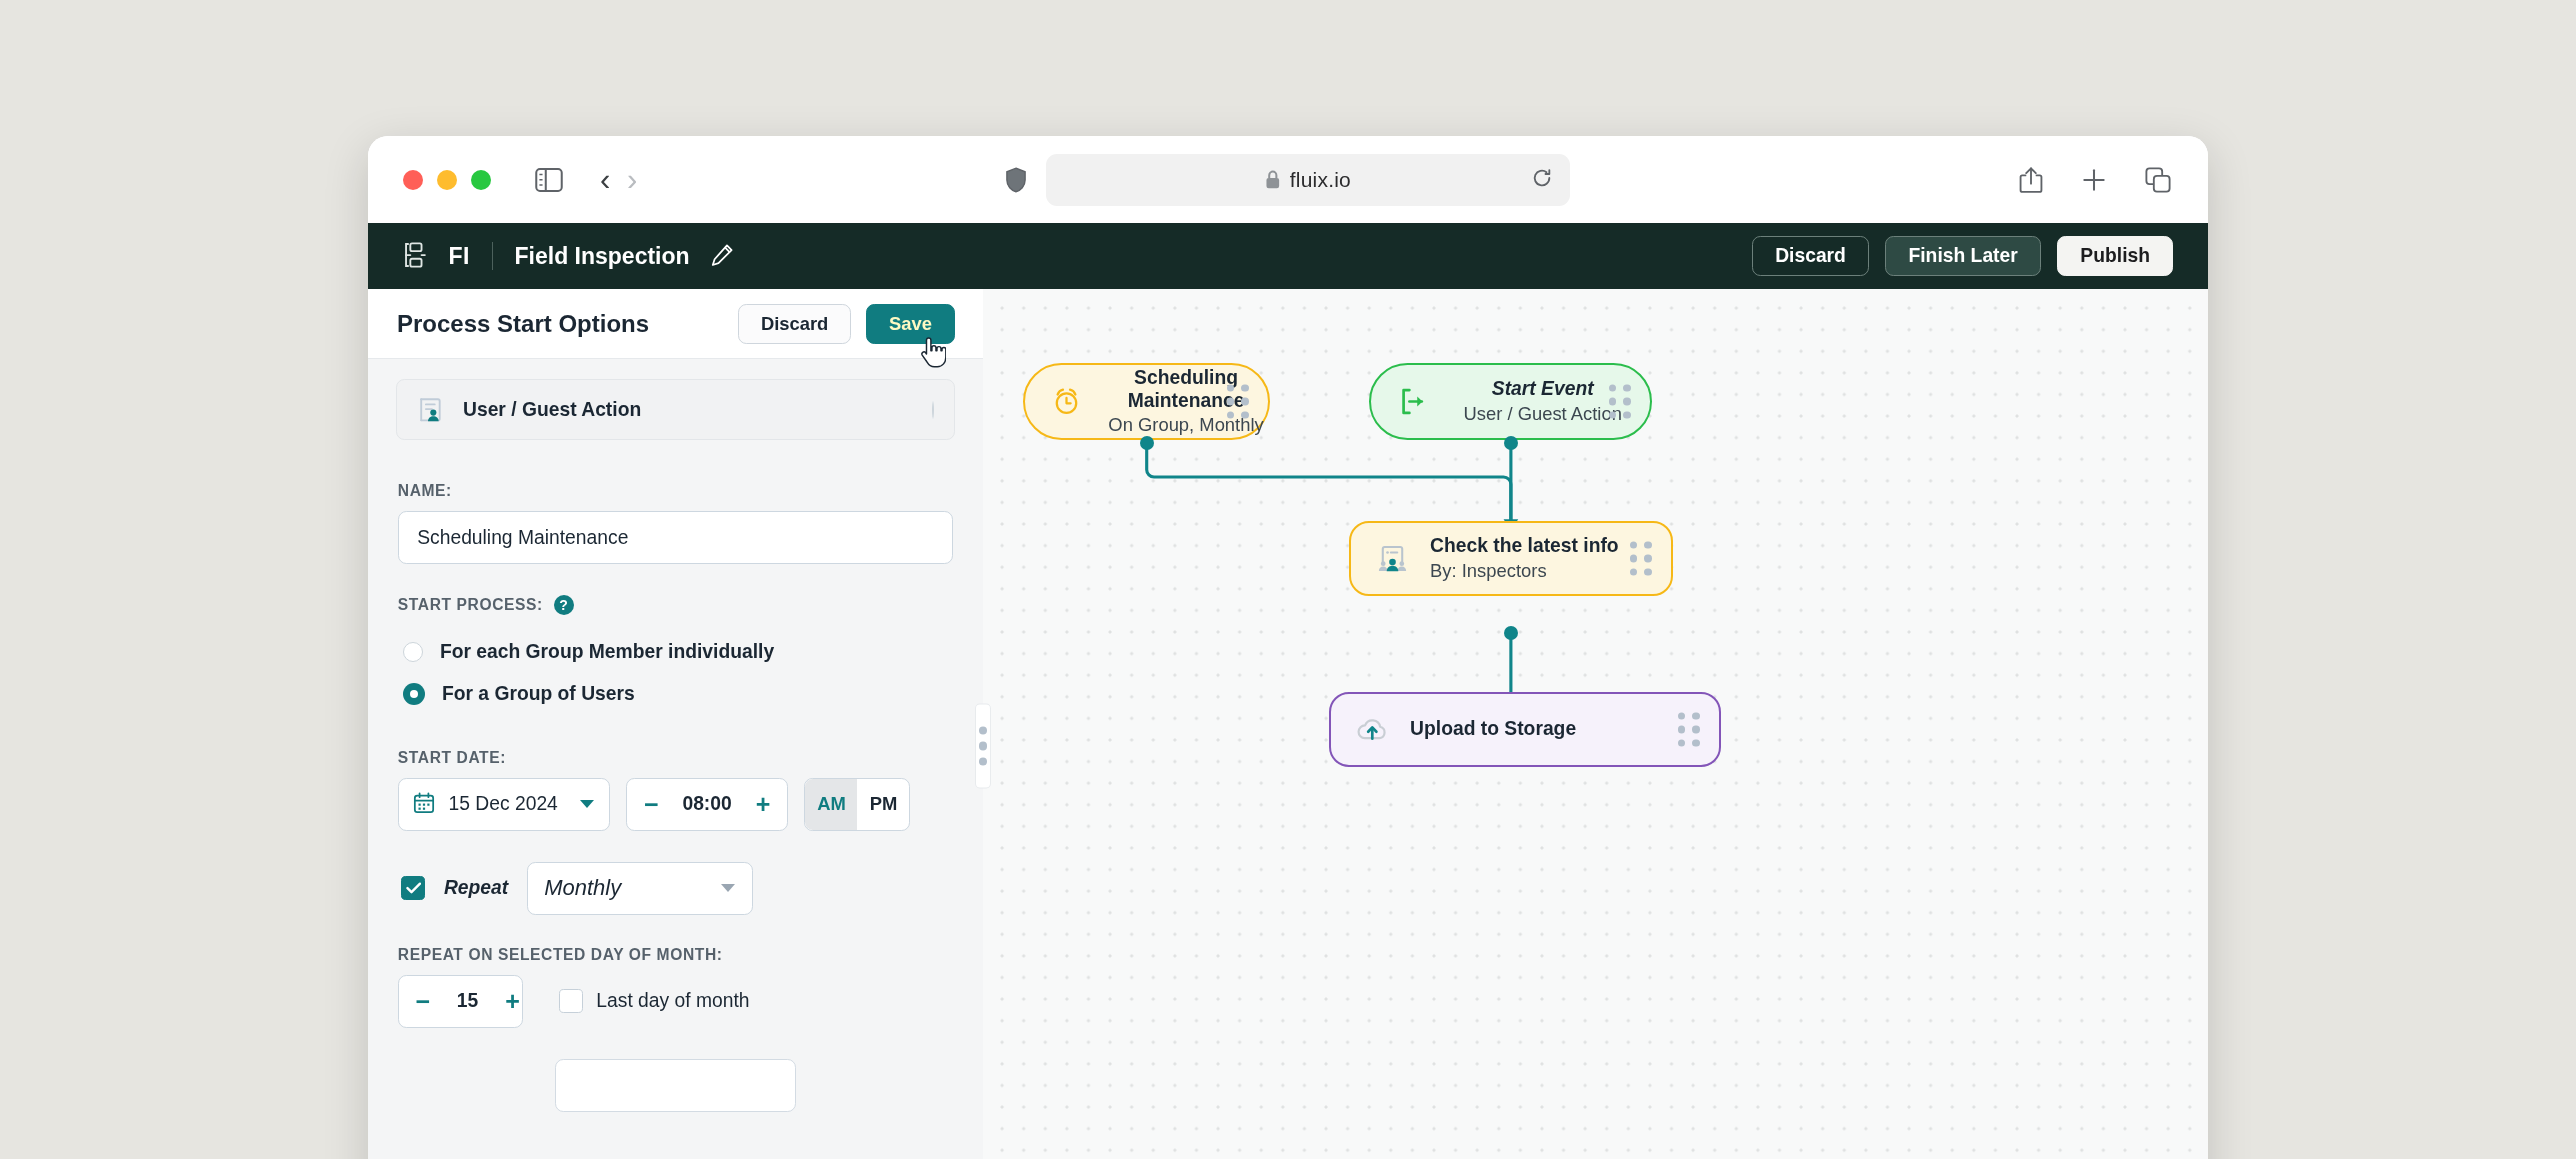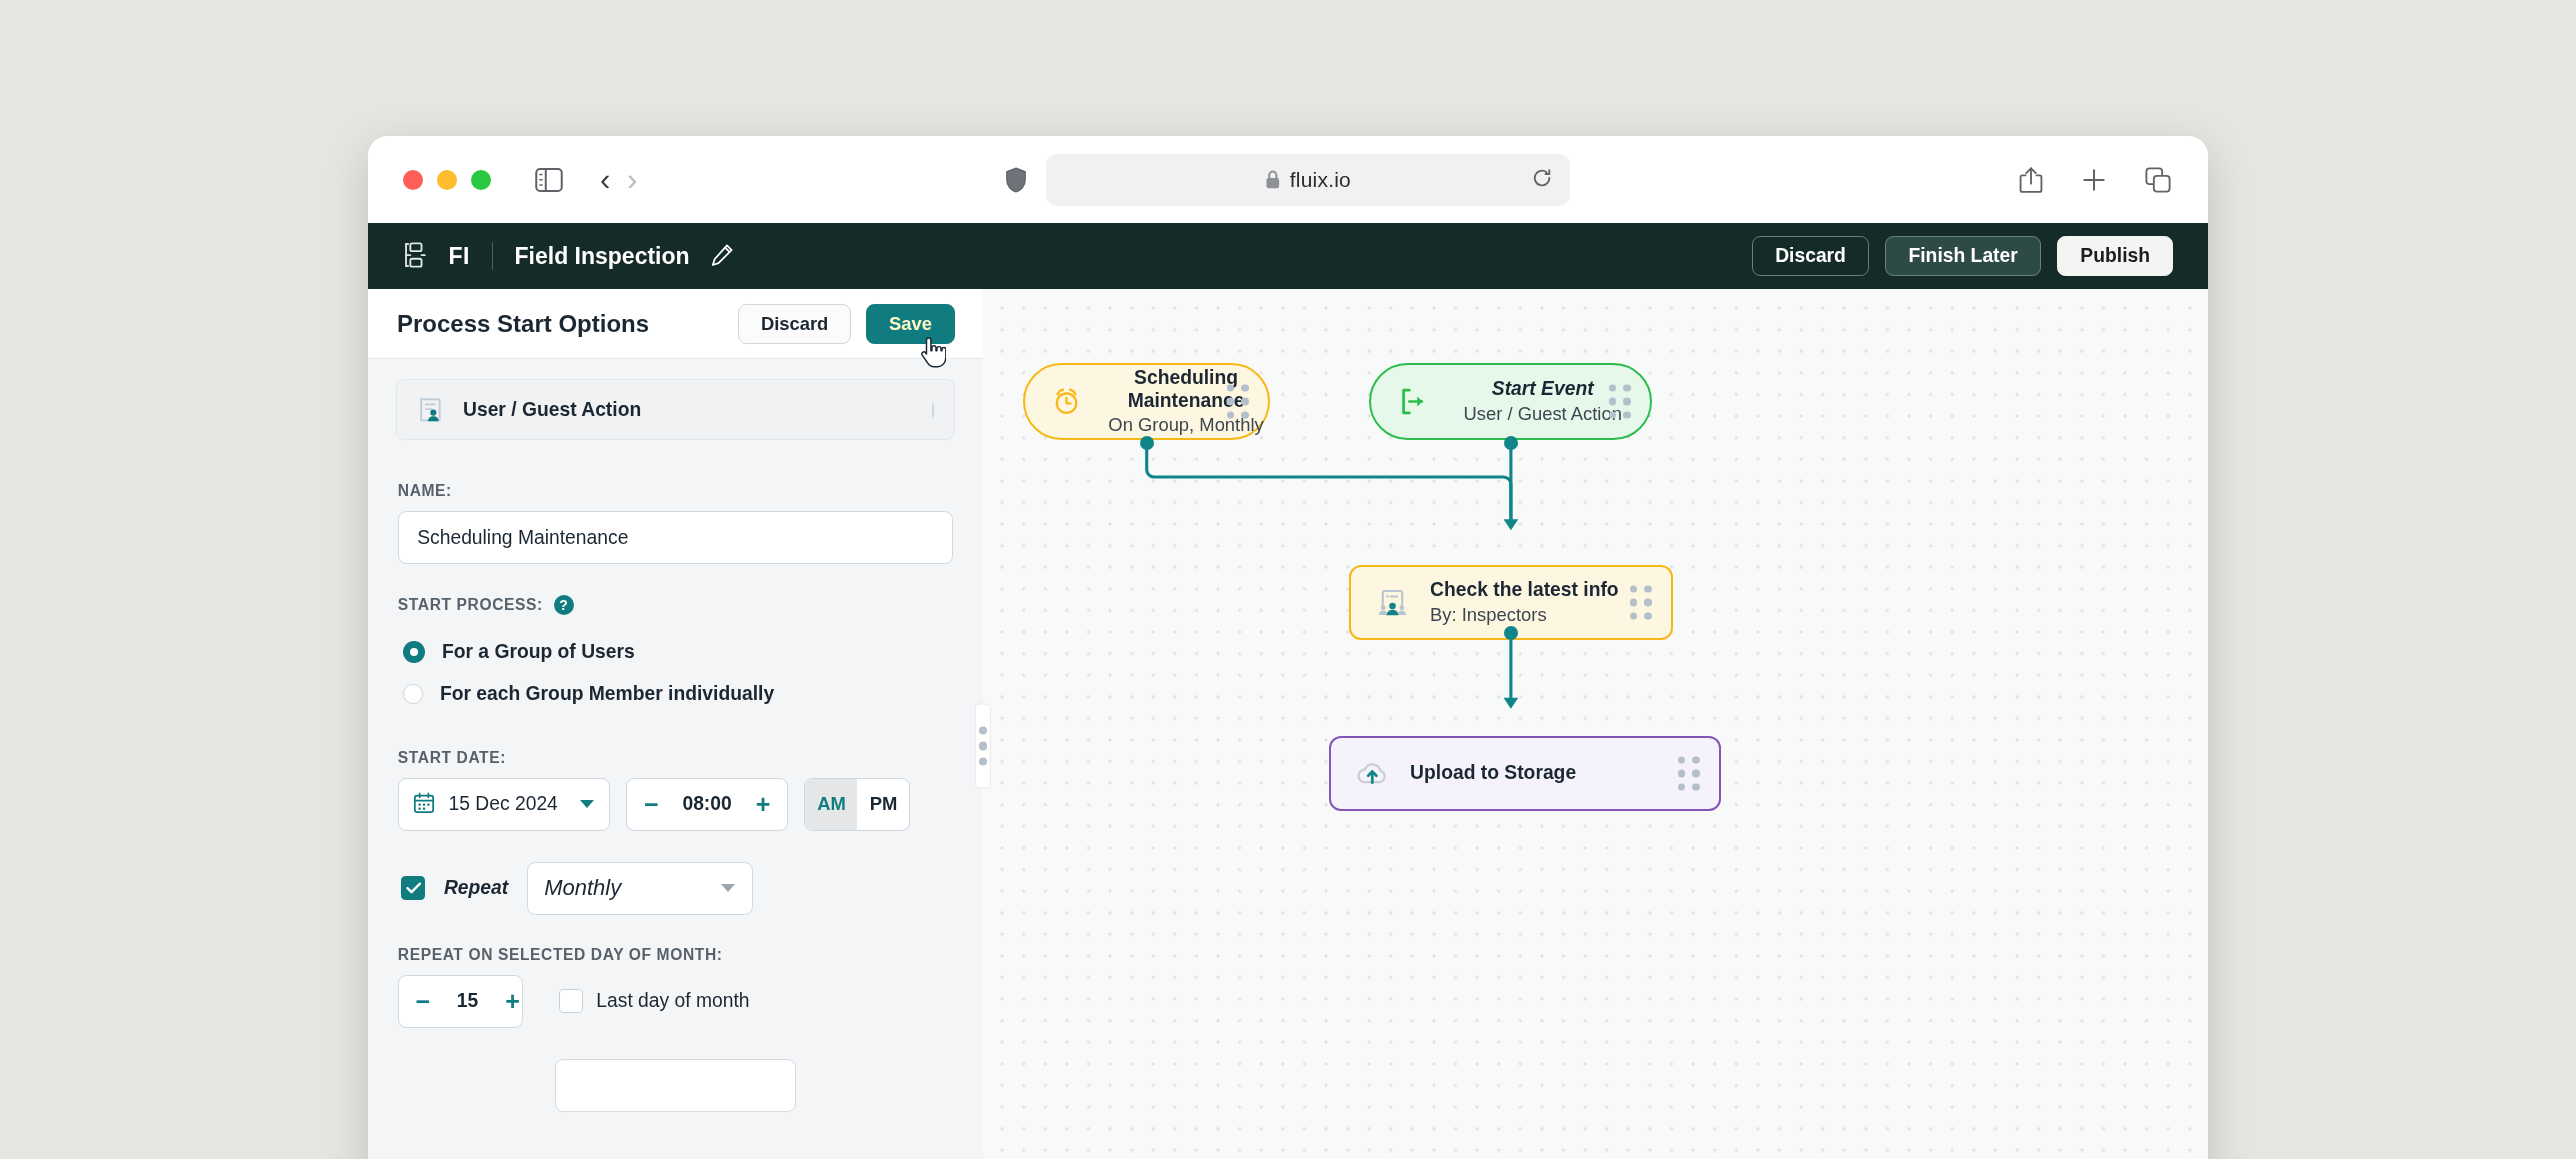--- a/index.html
+++ b/index.html
@@ -223,21 +223,21 @@
     background: #fff;
     z-index: 2;
   }
   .node .grip {
     position: absolute; right: 18.4px; top: 50%; transform: translateY(-50%);
     display: grid; grid-template-columns: 8.3px 8.3px; grid-gap: 6.4px; cursor: grab;
   }
   .node .grip i { width: 7.4px; height: 7.4px; border-radius: 50%; background: #b3bfcb; display:block; }
 
   .node.pill { border-radius: 39px; height: 77px; }
-  .node.rect { border-radius: 12px; height: 77px; margin-top: 44px; }
+  .node.rect { border-radius: 20px; height: 77px; }
 
   .node.amber { background: #fdf6e0; border: 2.4px solid #f6b817; }
   .node.greenN { background: #e6f8ea; border: 2.4px solid #2bbd4c; }
   .node.purple { background: #f6f2fb; border: 2.4px solid #8355b8; }
 
   .node .nicon { width: 46px; display: flex; align-items: center; justify-content: center; flex: 0 0 46px; margin-left: 18.4px; }
   .node .ntexts { margin-left: 14.7px; }
   .node .ntitle { font-size: 19.3px; font-weight: 700; color: #1b2733; line-height: 1.18; }
   .node .nsub { font-size: 18.4px; color: #3c4750; line-height: 1.2; margin-top: 1.8px; }
   .node.centerText .ntexts { text-align: center; }
@@ -393,28 +393,28 @@
             <div class="gap-lg"></div>
 
             <div class="field-label">
               <span>START PROCESS:</span>
               <span class="help-badge">?</span>
             </div>
 
             <div class="gap-sm"></div>
 
             <div class="radio-row">
+              <span class="radio-o"></span>
+              <span class="rtxt">For each Group Member individually</span>
+            </div>
+            <div class="radio-row">
               <span class="radio-x">
                   <i></i>
                 </span>
               <span class="rtxt">For a Group of Users</span>
-            </div>
-            <div class="radio-row">
-              <span class="radio-o"></span>
-              <span class="rtxt">For each Group Member individually</span>
             </div>
 
             <div class="gap-md"></div>
 
             <div class="field-label">START DATE:</div>
 
             <div class="controls-row">
               <div class="ctl date">
                 <span>
                   <svg width="22" height="22" viewBox="0 0 24 24" fill="none">

